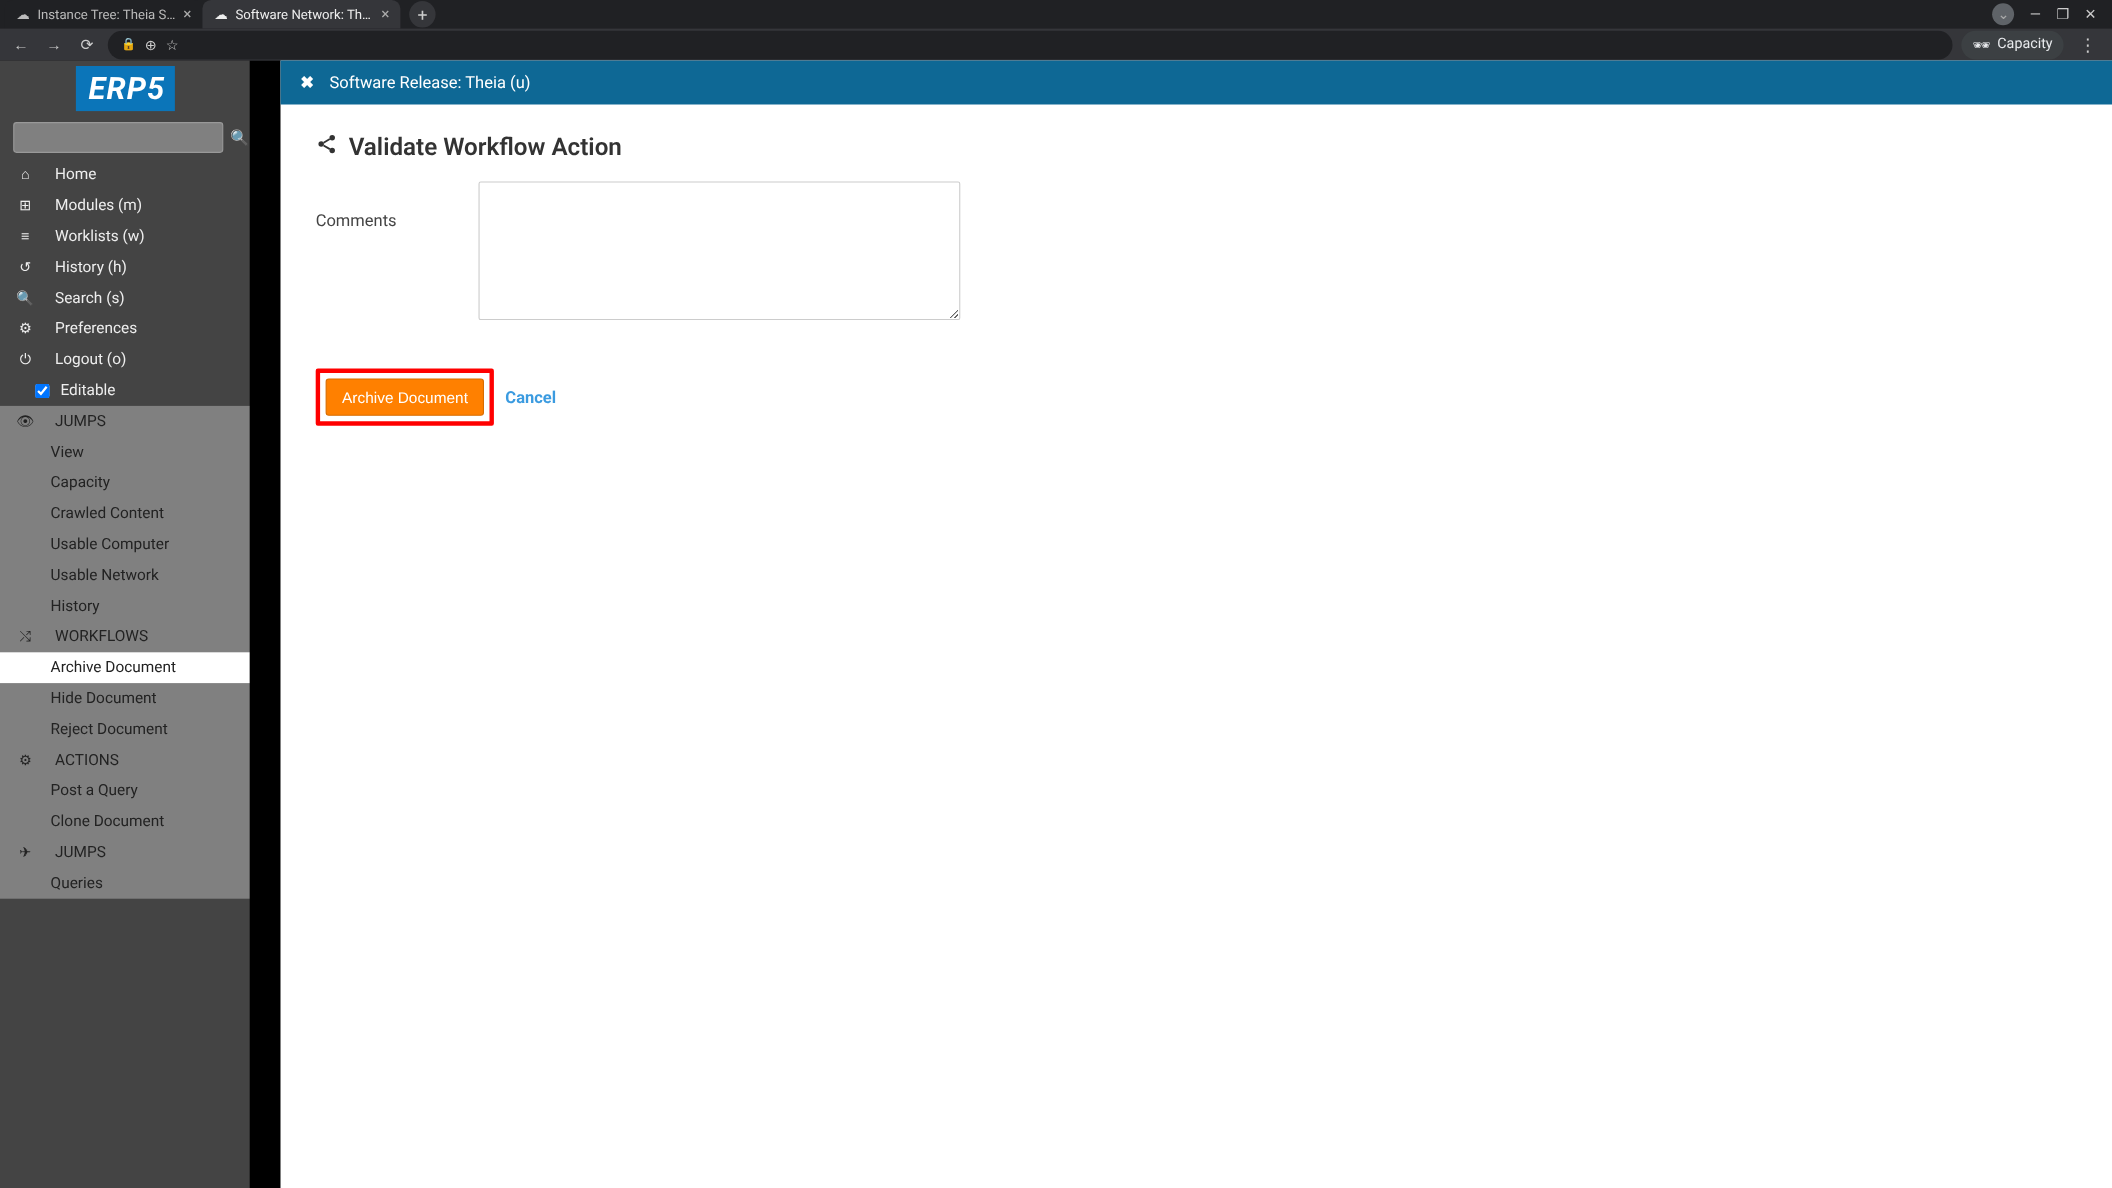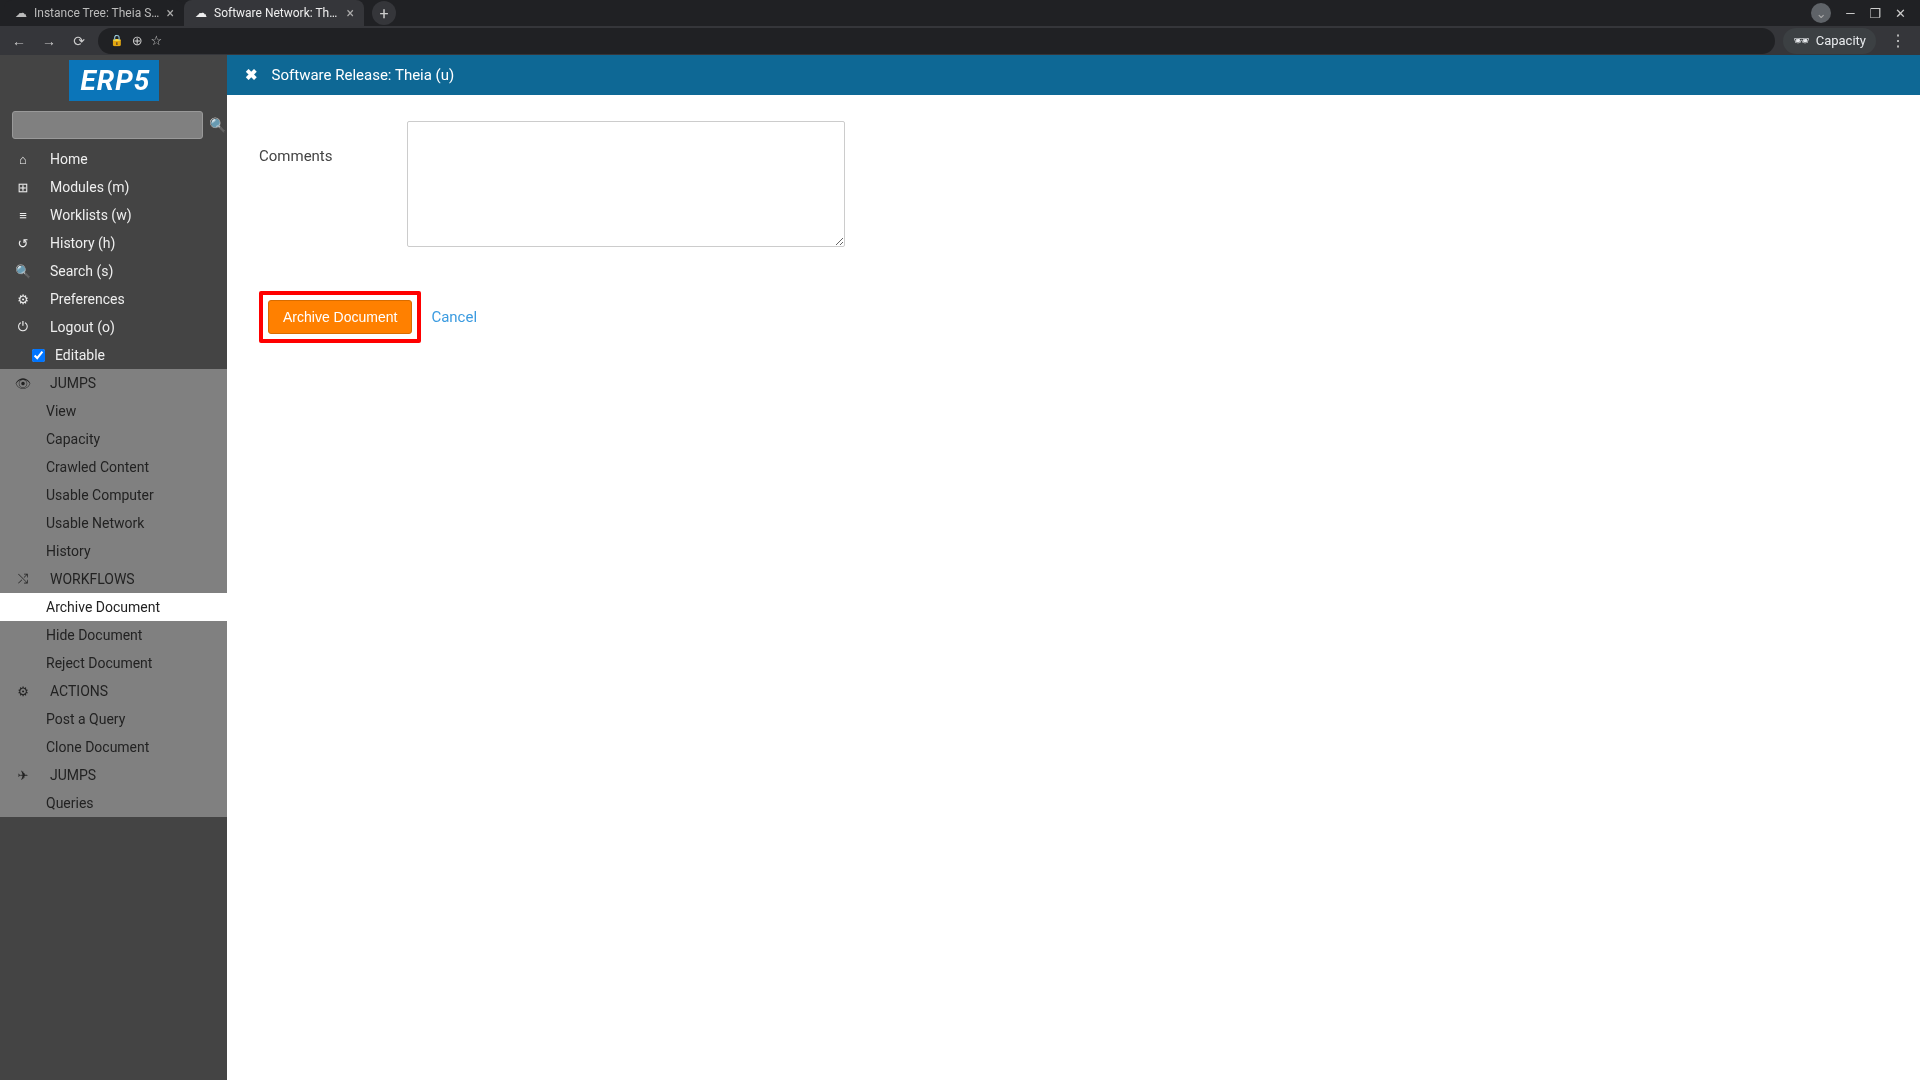--- a/index.html
+++ b/index.html
@@ -138,20 +138,21 @@
       color: #e8eaed;
       font-size: 13px;
       gap: 6px;
     }
 
     .menu-dots { color: #ccc; padding: 0 6px; cursor: pointer; font-size: 16px; }
 
     .app-container {
       display: flex;
       height: calc(100vh - 55px);
+      gap: 28px;
     }
 
     .sidebar {
       width: 227px;
       background: #444444;
       overflow-y: auto;
       flex-shrink: 0;
     }
 
     .logo {
@@ -300,20 +301,21 @@
       border-radius: 3px;
       cursor: pointer;
     }
 
     .cancel-link {
       color: #3b9be0;
       font-size: 15px;
       margin-left: 6px;
       cursor: pointer;
       text-decoration: none;
+      font-weight: bold;
     }
   </style>
 </head>
 <body>
 
 <div class="browser-chrome">
   <div class="tab-bar">
     <div class="tab inactive">
       <span class="tab-icon">☁</span>
       <span class="tab-title">Instance Tree: Theia Servi</span>
@@ -448,20 +450,31 @@
         </div>
     </div>
   </div>
 
   <div class="content-area">
     <div class="content-header">
       <span class="close-x">✖</span>
       <span>Software Release: Theia (u)</span>
     </div>
     <div class="content-body">
+      <div class="page-title">
+        <span>
+          <svg width="20" height="20" viewBox="0 0 24 24" fill="#333">
+              <circle cx="18" cy="5" r="3"></circle>
+              <circle cx="6" cy="12" r="3"></circle>
+              <circle cx="18" cy="19" r="3"></circle>
+              <path d="M8.6 10.5 15.4 6.5M8.6 13.5 15.4 17.5" stroke="#333" stroke-width="2"></path>
+            </svg>
+        </span>
+        <span>Validate Workflow Action</span>
+      </div>
       <div class="form-row">
         <div class="form-label">Comments</div>
         <textarea class="comments-textarea" style=""></textarea>
       </div>
       <div class="button-row">
         <span class="highlight-frame">
           <button class="primary-btn">Archive Document</button>
         </span>
         <a class="cancel-link">Cancel</a>
       </div>

